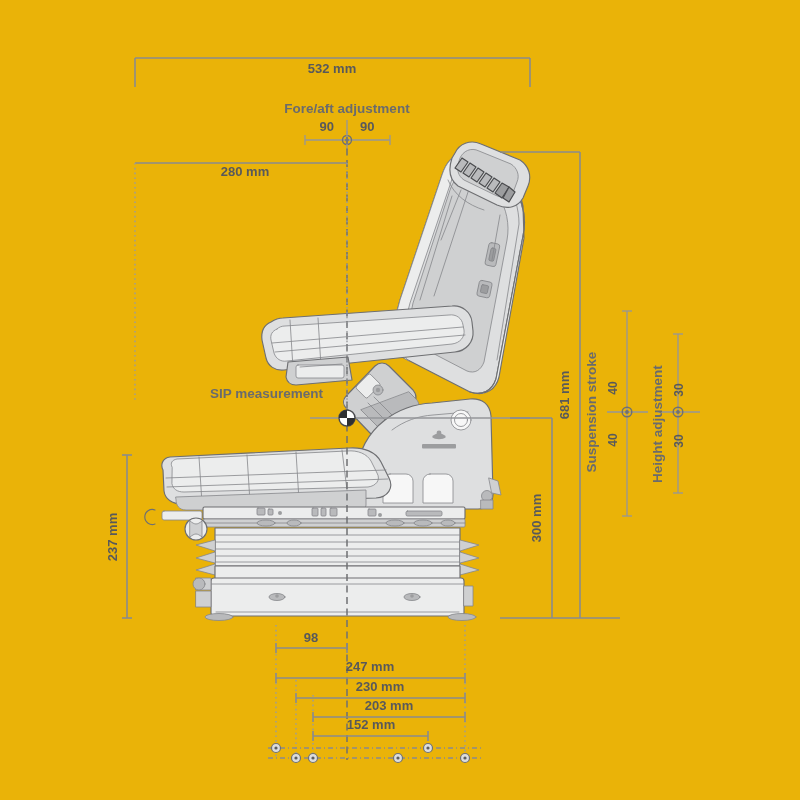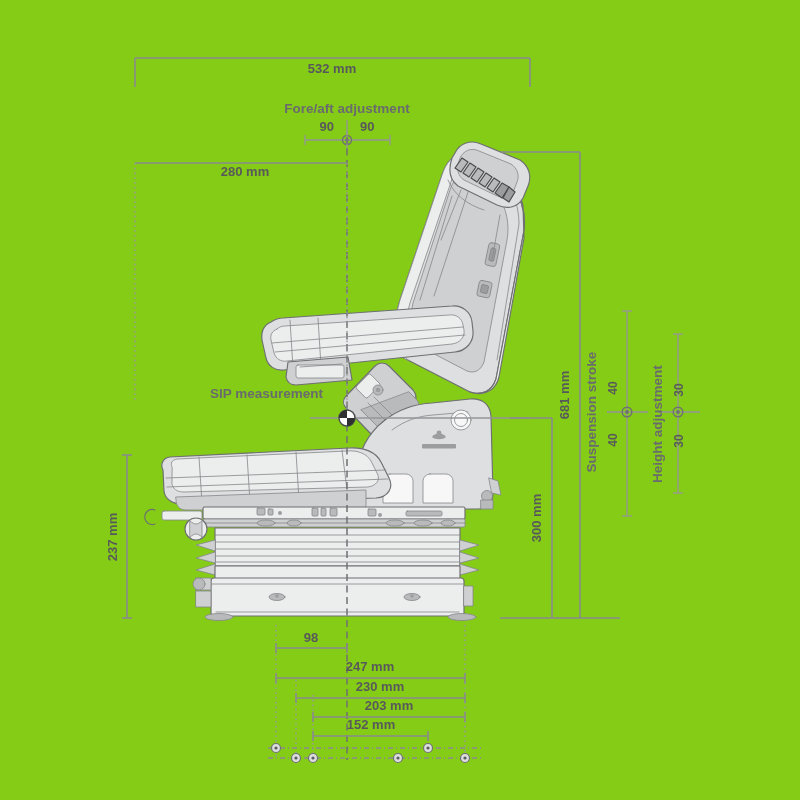--- a/index.html
+++ b/index.html
@@ -4,21 +4,21 @@
 <style>
   html, body {
     margin: 0;
     padding: 0;
     background: #ffffff;
   }
   #stage {
     position: relative;
     width: 800px;
     height: 800px;
-    background: #84cc16;
+    background: #eab308;
     overflow: hidden;
     font-family: "Liberation Sans", sans-serif;
   }
   #stage svg {
     position: absolute;
     left: 0;
     top: 0;
     width: 800px;
     height: 800px;
   }

